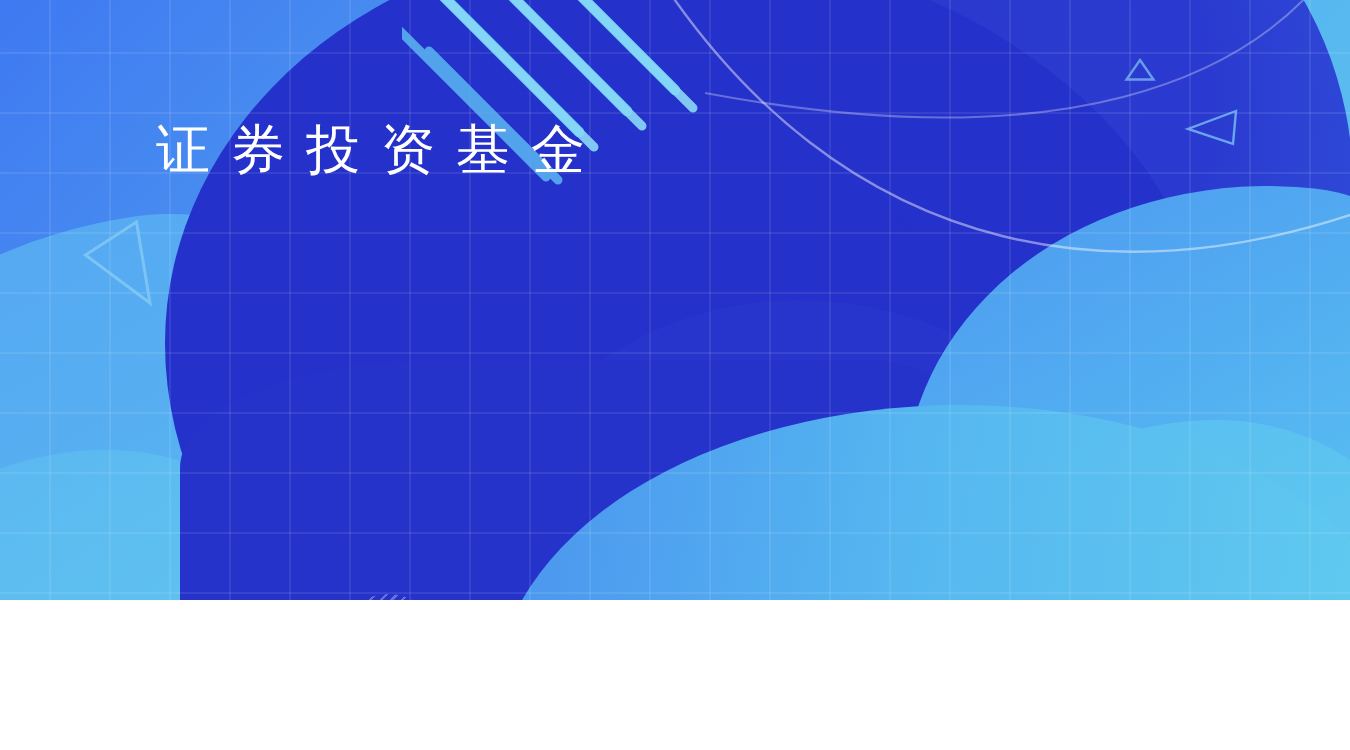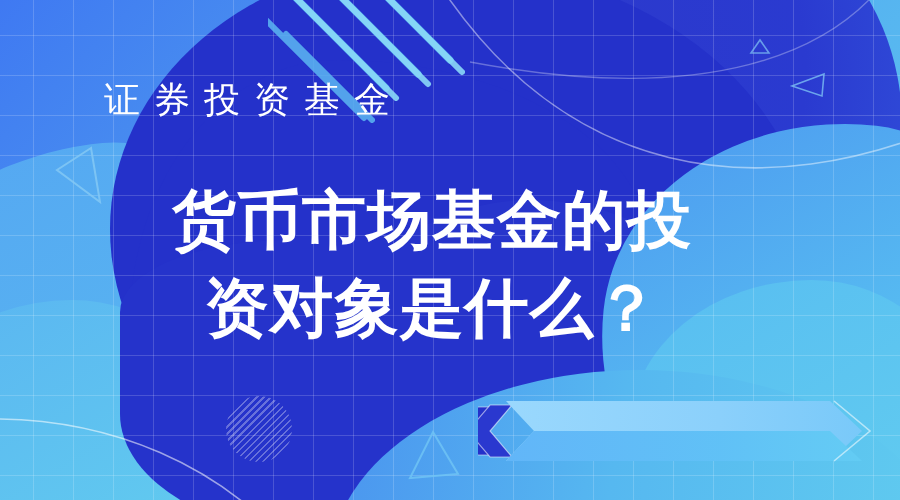--- a/index.html
+++ b/index.html
@@ -3,21 +3,21 @@
 <meta charset="utf-8">
 <style>
   html, body {
     margin: 0;
     padding: 0;
     background: #ffffff;
   }
   #poster {
     position: relative;
     width: 900px;
-    height: 500px;
+    height: 400px;
     overflow: hidden;
     font-family: "Liberation Sans", "DejaVu Sans", sans-serif;
     background: linear-gradient(135deg, #3f79f2 0%, #4a92ef 28%, #56b4f0 62%, #5fcaef 100%);
   }
 
   
   .layer { position: absolute; inset: 0; }
 
   .blob-light-left {
     position: absolute;
@@ -266,22 +266,20 @@
   <svg class="tri" style="left:748px; top:36px;" width="26" height="22" viewBox="0 0 26 22">
     <polygon points="12,4 21,17 3,17" fill="none" stroke="rgba(130,200,245,0.7)" stroke-width="1.6"></polygon>
   </svg>
 
   <svg class="tri" style="left:786px; top:70px;" width="44" height="32" viewBox="0 0 44 32">
     <polygon points="38,4 6,16 36,26" fill="none" stroke="rgba(130,200,245,0.75)" stroke-width="1.6"></polygon>
   </svg>
 
   <div class="kicker">证券投资基金</div>
 
-  <div class="headline">货币市场基金的投
-资对象是什么？</div>
 
   <div class="ribbon">
     <svg width="420" height="68" viewBox="0 0 420 68">
       <defs>
         <linearGradient id="ribTop" x1="0" y1="0" x2="1" y2="0">
           <stop offset="0%" stop-color="#9ad8fd"></stop>
           <stop offset="60%" stop-color="#8bd0fb"></stop>
           <stop offset="100%" stop-color="#79c9f9"></stop>
         </linearGradient>
         <linearGradient id="ribBot" x1="0" y1="0" x2="1" y2="0">

